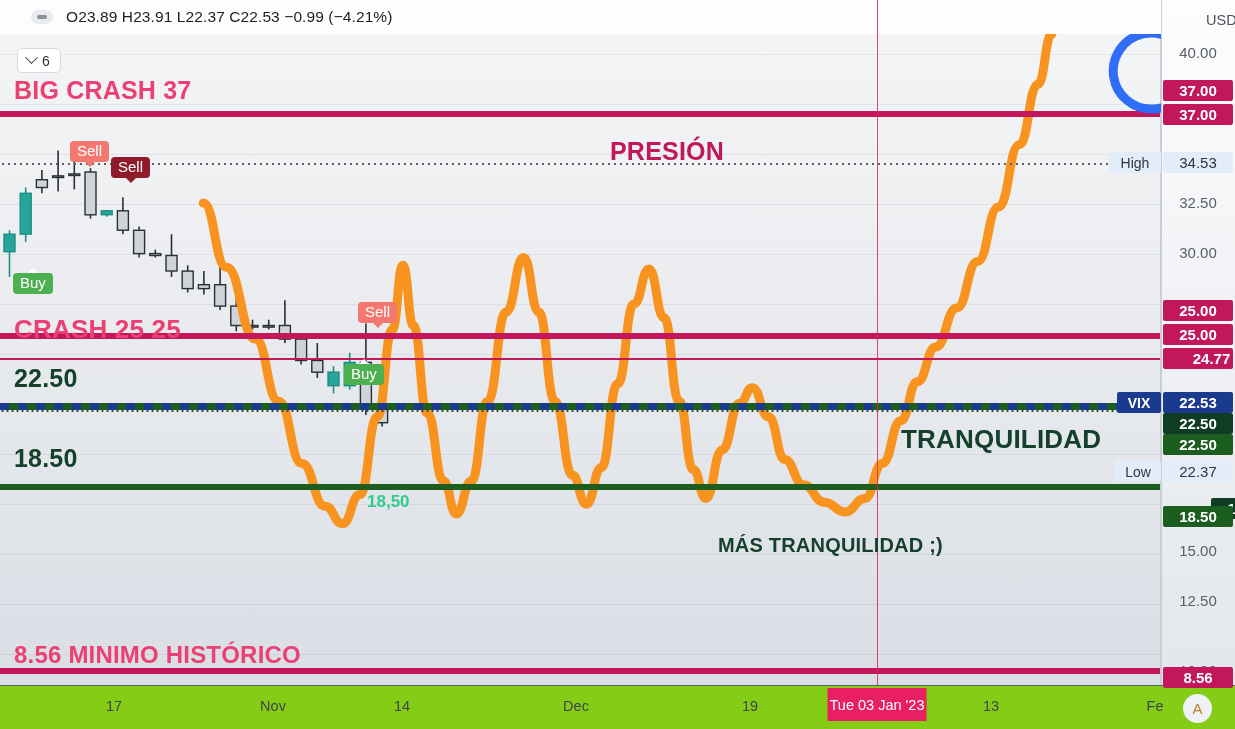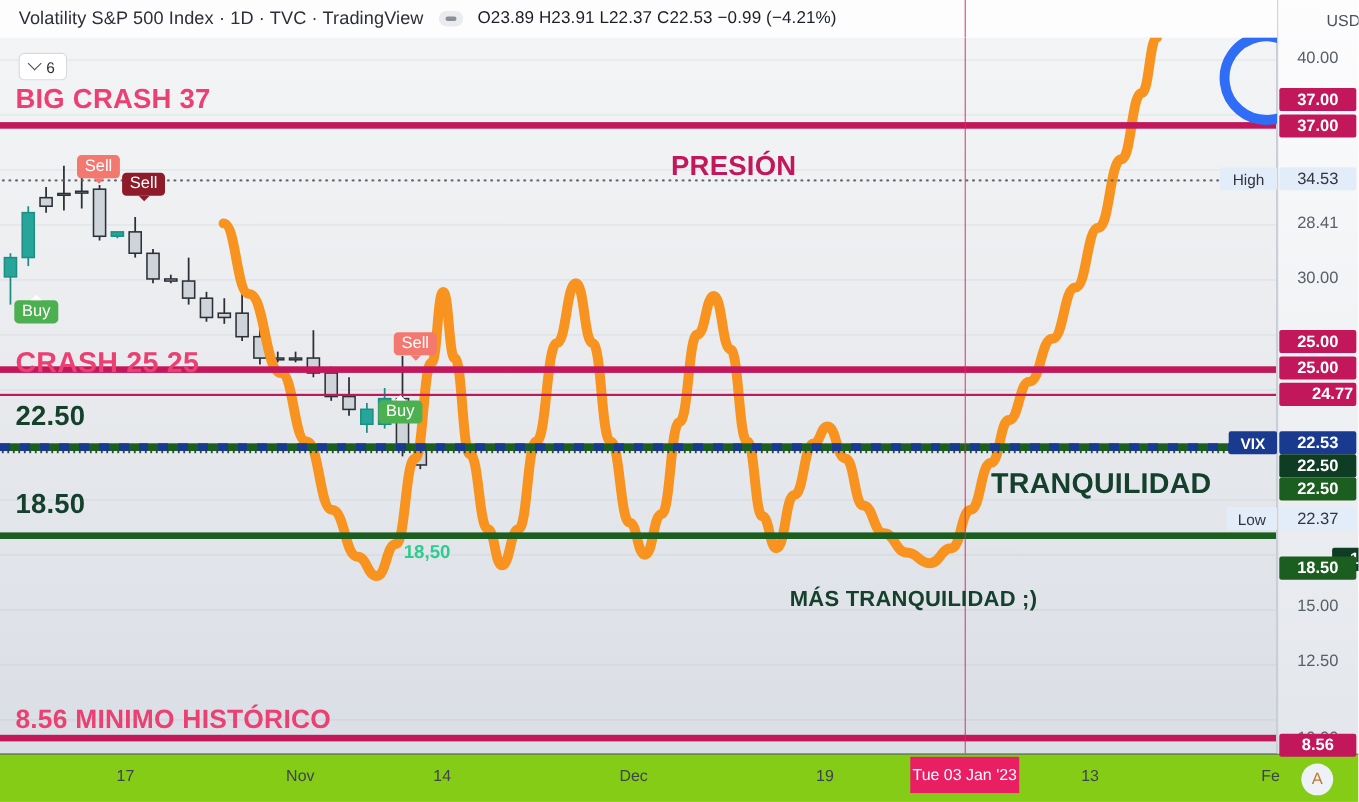--- a/index.html
+++ b/index.html
@@ -128,21 +128,20 @@
 
   
   .bluearc{ position:absolute; z-index:26; }
 </style>
 </head>
 <body>
 
 <div id="app">
 
   <div class="header">
-    <span class="sym-title">Volatility S&amp;P 500 Index · 1D · TVC · TradingView</span>
     <span class="eye-pill">
         <i></i>
       </span>
     <span class="ohlc">O23.89 H23.91 L22.37 C22.53 −0.99 (−4.21%)</span>
   </div>
   <div class="vcross-top" style="left:877px"></div>
 
   <div class="legend-badge">
     <span class="chev"></span>
     <span>6</span>
@@ -258,21 +257,21 @@
   </div>
 
   <div class="paxis">
     <div class="paxis-line"></div>
     <div class="cur-sel">
       <span>USD</span>
       <span class="cv"></span>
     </div>
     <div id="ticklayer">
         <div class="tick" style="top: 44px;">40.00</div>
-        <div class="tick" style="top: 194px;">28.41</div>
+        <div class="tick" style="top: 194px;">32.50</div>
         <div class="tick" style="top: 244px;">30.00</div>
         <div class="tick" style="top: 542px;">15.00</div>
         <div class="tick" style="top: 592px;">12.50</div>
         <div class="tick" style="top: 662px;">10.00</div>
       </div>
     <div id="taglayer">
         <div class="tag crimson" style="top: 80px;">37.00</div>
         <div class="tag crimson" style="top: 104px;">37.00</div>
         <div class="tag light" style="top: 152px;">34.53</div>
         <div class="tag crimson" style="top: 300px;">25.00</div>

